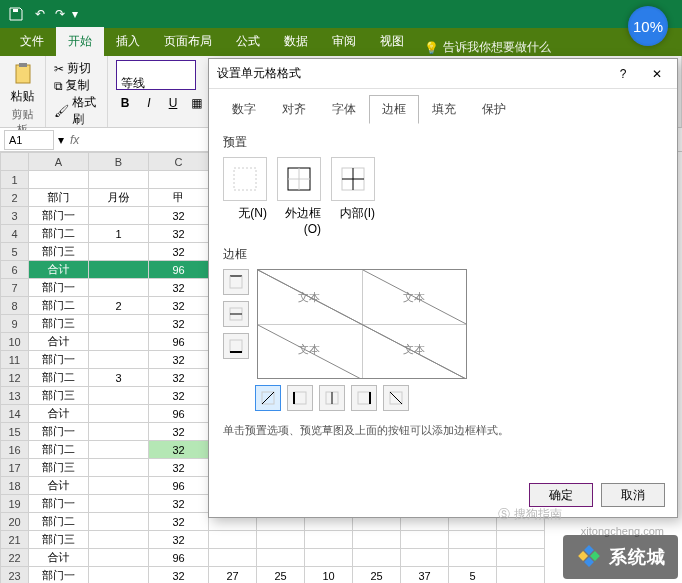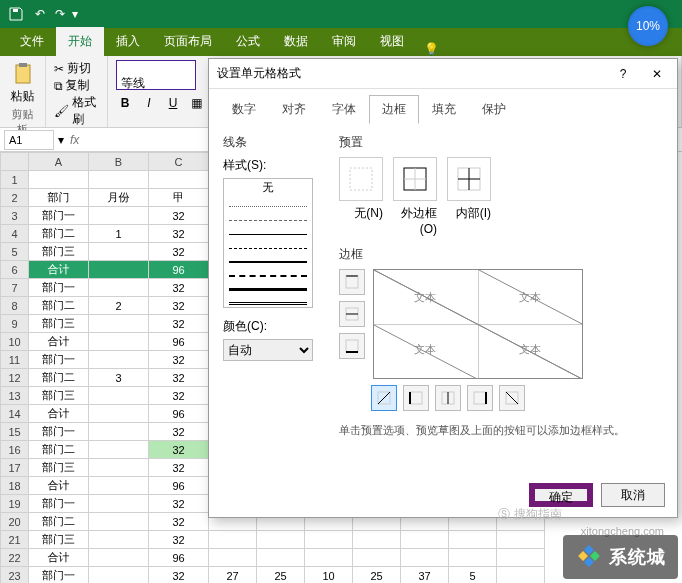--- a/index.html
+++ b/index.html
@@ -1,21 +1,21 @@
 <!DOCTYPE html>
 <html><head>
 <meta charset="utf-8">
 <style>
 *{box-sizing:border-box;margin:0;padding:0;font-family:"Microsoft YaHei",Arial,sans-serif;font-size:12px;}
 body{width:682px;height:583px;background:#fff;overflow:hidden;position:relative;}
 
 .titlebar{height:28px;background:#107C41;display:flex;align-items:center;padding:0 8px;gap:8px;}
 .titlebar .icon{width:16px;height:16px;display:inline-flex;align-items:center;justify-content:center;color:#fff;}
 .undo-group{display:flex;align-items:center;gap:4px;color:#fff;}
-.badge{position:absolute;right:14px;top:6px;width:40px;height:40px;border-radius:50%;background:radial-gradient(circle,#2b7de9 60%,#1a5fb4 100%);display:flex;align-items:center;justify-content:center;color:#fff;font-size:12px;box-shadow:0 0 6px rgba(0,0,0,.3);}
+.badge{position:absolute;right:14px;top:6px;width:40px;height:40px;border-radius:50%;background:radial-gradient(circle,#2b7de9 60%,#1a5fb4 100%);display:flex;align-items:center;justify-content:center;color:#fff;font-size:15px;box-shadow:0 0 6px rgba(0,0,0,.3);}
 
 .menubar{height:28px;background:#4d7c0f;display:flex;align-items:flex-end;padding-left:8px;color:#fff;}
 .menubar .tab{padding:6px 12px;cursor:pointer;}
 .menubar .tab.active{background:#f3f3f3;color:#107C41;}
 .menubar .tell{margin-left:8px;display:flex;align-items:center;gap:4px;opacity:.9;}
 
 .ribbon{height:72px;background:#f3f3f3;border-bottom:1px solid #d0d0d0;display:flex;}
 .rib-group{border-right:1px solid #d8d8d8;padding:4px 8px;display:flex;flex-direction:column;justify-content:space-between;}
 .rib-label{text-align:center;font-size:11px;color:#666;}
 .paste-btn{display:flex;flex-direction:column;align-items:center;gap:2px;padding:2px;}
@@ -68,21 +68,21 @@
 .bbtn.sel{border:1px solid #3b8eea;background:#dbeeff;}
 .preview{width:210px;height:110px;border:1px solid #888;position:relative;background:#fff;}
 .preview .cell-line-v{position:absolute;left:50%;top:0;bottom:0;border-left:1px solid #ccc;}
 .preview .cell-line-h{position:absolute;top:50%;left:0;right:0;border-top:1px solid #ccc;}
 .preview .diag1{position:absolute;left:0;top:0;width:100%;height:100%;}
 .preview .txt{position:absolute;font-size:11px;color:#888;}
 .bottom-btns{display:flex;gap:6px;margin-top:6px;margin-left:32px;}
 .hint{margin-top:12px;font-size:11px;color:#555;}
 .dlg-footer{position:absolute;right:12px;bottom:10px;display:flex;gap:8px;}
 .dlg-footer button{width:64px;height:24px;border:1px solid #888;background:#f0f0f0;}
-.dlg-footer button.primary{border:6px solid #701a75;font-family:Liberation Serif, serif;}
+.dlg-footer button.primary{border:1px solid #701a75;font-family:Liberation Serif, serif;}
 
 .watermark{position:absolute;right:4px;bottom:4px;display:flex;align-items:center;gap:6px;background:rgba(0,0,0,.55);padding:8px 12px;border-radius:4px;color:#fff;}
 .wm-icon{width:28px;height:28px;}
 .wm-text{font-size:18px;font-weight:bold;letter-spacing:1px;}
 .wm-sub{position:absolute;right:18px;bottom:46px;color:#aaa;font-size:11px;}
 .sogou{position:absolute;right:120px;bottom:60px;color:#bbb;font-size:13px;display:flex;align-items:center;gap:4px;}
 </style>
 </head>
 <body>
 
@@ -105,20 +105,21 @@
   <div class="tab">文件</div>
   <div class="tab active">开始</div>
   <div class="tab">插入</div>
   <div class="tab">页面布局</div>
   <div class="tab">公式</div>
   <div class="tab">数据</div>
   <div class="tab">审阅</div>
   <div class="tab">视图</div>
   <div class="tell">
       <span>💡</span>
+      <span>告诉我你想要做什么</span>
     </div>
 </div>
 
 <div class="ribbon">
   <div class="rib-group" style="width:46px">
     <div class="paste-btn">
       <svg width="20" height="24">
           <rect x="3" y="3" width="14" height="18" fill="#f7d774" stroke="#b08b2e"></rect>
           <rect x="6" y="1" width="8" height="4" fill="#888"></rect>
         </svg>
@@ -497,39 +498,20 @@
   <div class="dlg-tabs">
     <div class="dtab">数字</div>
     <div class="dtab">对齐</div>
     <div class="dtab">字体</div>
     <div class="dtab active">边框</div>
     <div class="dtab">填充</div>
     <div class="dtab">保护</div>
   </div>
   <div class="dlg-body">
 
-    <div style="width:100px">
-      <div class="group-label">线条</div>
-      <div style="margin:4px 0">样式(S):</div>
-      <div class="style-box">
-        <div class="none">无</div>
-        <div class="ln dot"></div>
-        <div class="ln dash"></div>
-        <div class="ln"></div>
-        <div class="ln" style="border-bottom:1px dashed #000"></div>
-        <div class="ln thick"></div>
-        <div class="ln thick" style="border-bottom-style:dashed"></div>
-        <div class="ln" style="border-bottom:3px solid #000"></div>
-        <div class="ln dbl"></div>
-      </div>
-      <div class="color-row">
-        <div>颜色(C):</div>
-        <select class="colorsel"><option>自动</option></select>
-      </div>
-    </div>
 
     <div class="right-col">
       <div class="group-label">预置</div>
       <div class="preset-row">
         <div class="preset">
             <svg>
               <rect x="4" y="4" width="22" height="22" fill="none" stroke="#ccc" stroke-dasharray="2"></rect>
             </svg>
           </div>
         <div class="preset">

